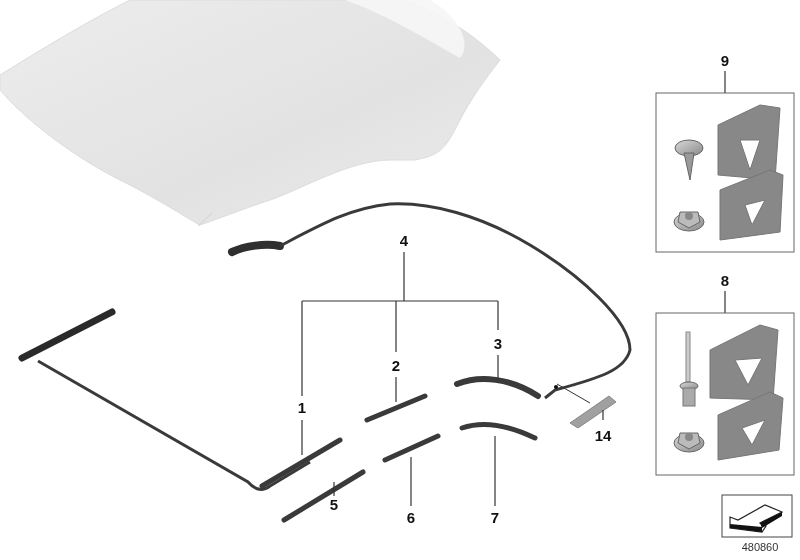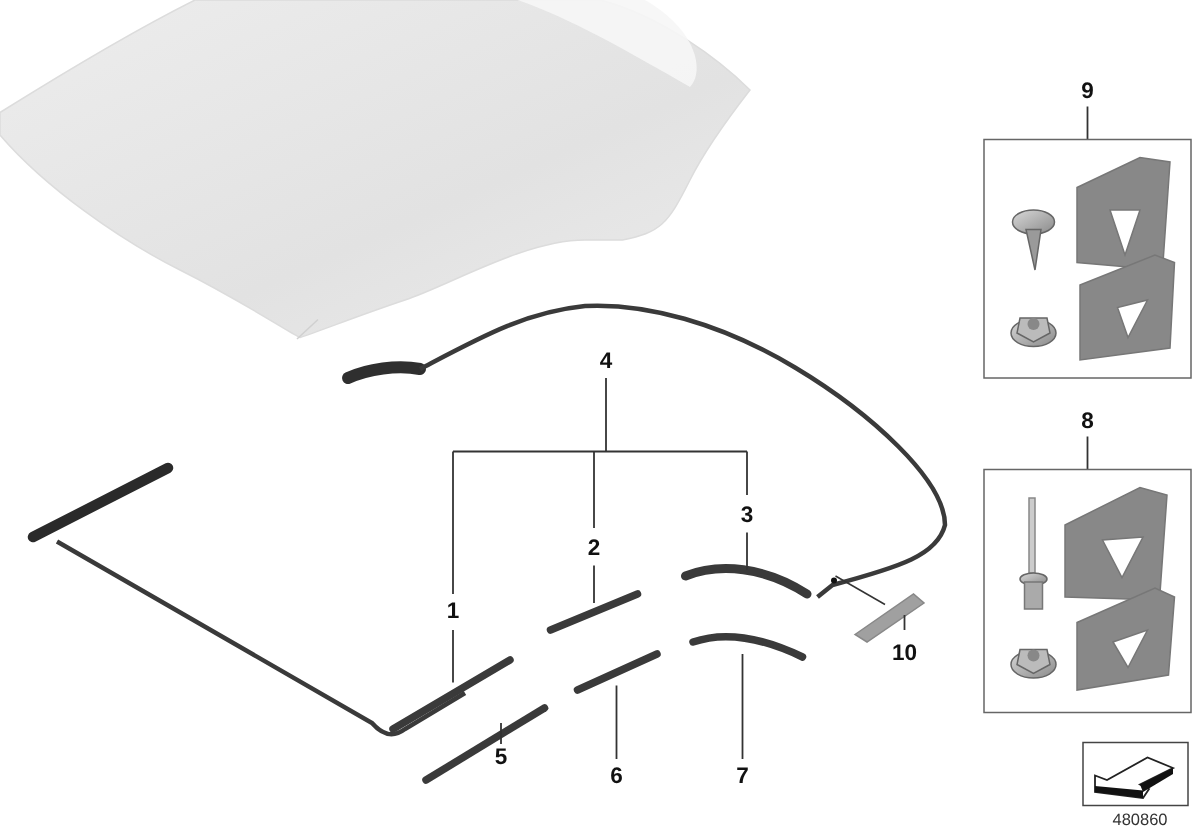--- a/index.html
+++ b/index.html
@@ -131,15 +131,15 @@
 
 <div class="callout" style="left:302px;top:400px;">1</div>
 <div class="callout" style="left:396px;top:358px;">2</div>
 <div class="callout" style="left:498px;top:336px;">3</div>
 <div class="callout" style="left:404px;top:233px;">4</div>
 <div class="callout" style="left:334px;top:497px;">5</div>
 <div class="callout" style="left:411px;top:510px;">6</div>
 <div class="callout" style="left:495px;top:510px;">7</div>
 <div class="callout" style="left:725px;top:273px;">8</div>
 <div class="callout" style="left:725px;top:53px;">9</div>
-<div class="callout" style="left:603px;top:428px;">10</div>
+<div class="callout" style="left:603px;top:428px;">14</div>
 
 <div class="diagram-id">480860</div>
 
 </body></html>

